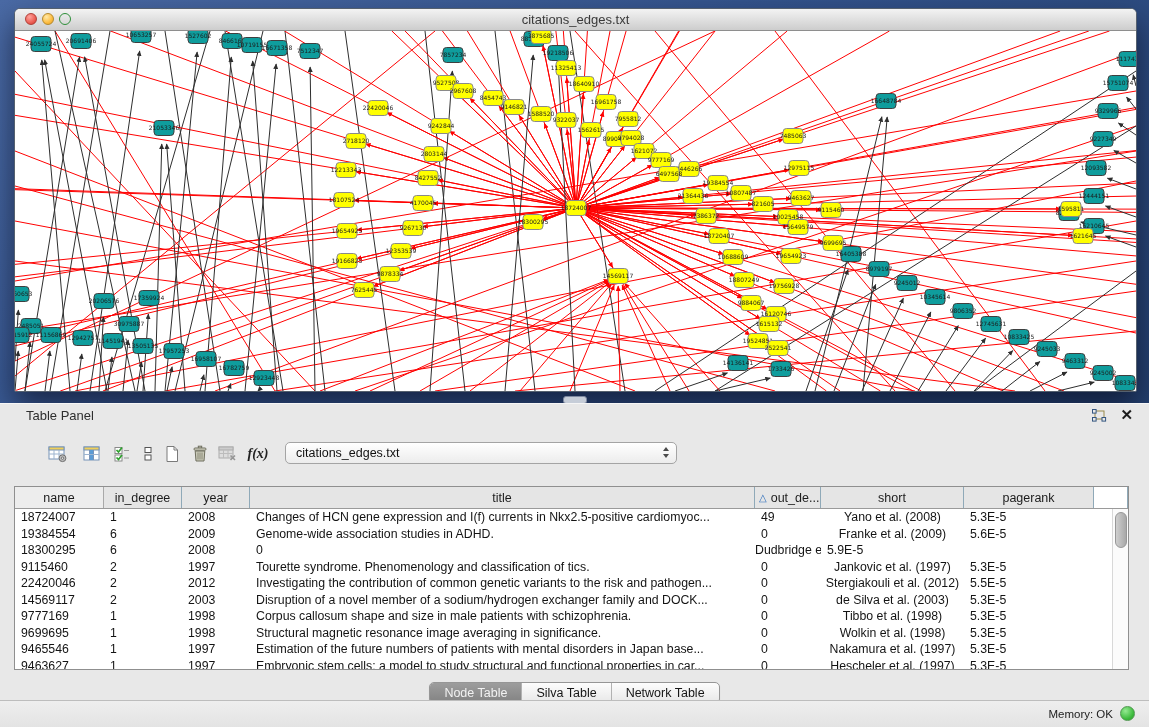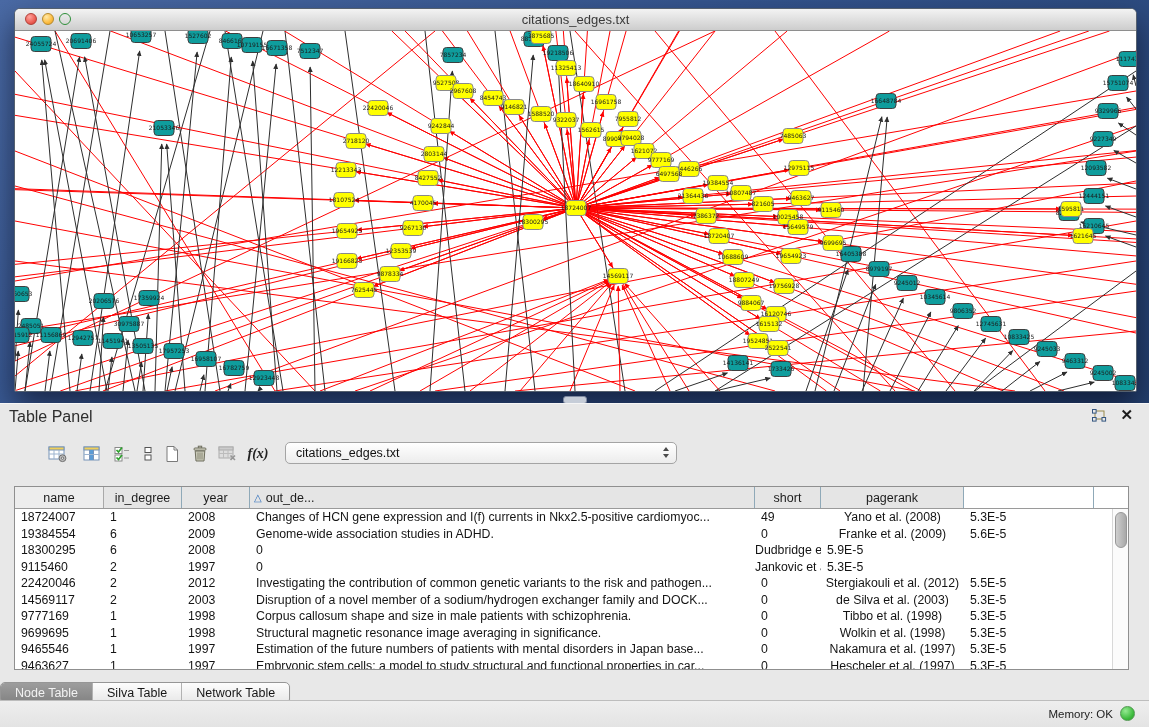--- a/index.html
+++ b/index.html
@@ -22,21 +22,21 @@
   .netview{position:absolute;left:0;top:22px;right:0;bottom:0;background:#fff;overflow:hidden;
            border-radius:0 0 2px 2px;}
   .netview svg{position:absolute;left:0;top:0;width:100%;height:100%;}
   .divider-handle{position:absolute;left:563px;top:396px;width:22px;height:6px;
                   background:#c6cdd8;border:1px solid #7d88a0;border-radius:3px;}
 
   
   .table-panel{position:absolute;left:0;top:403px;width:1149px;height:297px;
                background:#e8e8e8;border-top:1px solid #f6f6f6;}
   .panel-header{position:relative;height:24px;}
-  .panel-title{position:absolute;left:9px;top:4px;font-size:16px;color:#2e2e2e;}
+  .panel-title{position:absolute;left:26px;top:4px;font-size:13px;color:#2e2e2e;}
   .float-ic{position:absolute;right:42px;top:5px;width:16px;height:14px;}
   .close-ic{position:absolute;right:16px;top:2px;font-size:15px;font-weight:bold;color:#1c1c1c;cursor:default;}
   .toolbar{position:absolute;left:0;top:28px;right:0;height:44px;}
   .tb{position:absolute;top:8px;width:28px;height:28px;display:flex;align-items:center;justify-content:center;}
   .tb1{left:44px}.tb2{left:78px}.tb3{left:108px}.tb4{left:134px}
   .tb5{left:158px}.tb6{left:186px}.tb7{left:214px}.tb8{left:244px}
   .fx{font-family:"Liberation Serif",serif;font-style:italic;font-weight:bold;font-size:14px;color:#222;}
   .combo{position:absolute;left:285px;top:10px;width:392px;height:22px;box-sizing:border-box;
          background:linear-gradient(#ffffff,#ececec);border:1px solid #a4a4a4;border-radius:5px;
          font-size:12.5px;line-height:20px;padding-left:10px;color:#111;}
@@ -57,21 +57,21 @@
   .th .sort{color:#2f6fbb;font-size:10px;margin-right:4px;}
   .tr{height:16.5px;}
   .td{font-size:12.3px;line-height:16.5px;color:#141414;padding-left:6px;
       white-space:nowrap;overflow:hidden;box-sizing:border-box;}
   .td.c5{text-align:center;padding-left:0;}
   .vscroll{position:absolute;top:22px;right:0;width:15px;bottom:0;background:#fbfbfb;
            border-left:1px solid #d8d8d8;}
   .vthumb{position:absolute;top:3px;left:2px;width:10px;height:34px;border-radius:6px;
           background:linear-gradient(90deg,#cfcfcf,#a8a8a8);border:1px solid #979797;}
 
-  .tabsrow{position:absolute;left:0;right:0;top:278px;height:23px;}
+  .tabsrow{position:absolute;left:0;right:0;top:278px;height:23px;text-align:center;}
   .seg{display:inline-flex;border:1px solid #969696;border-radius:5px;overflow:hidden;
        background:linear-gradient(#fdfdfd,#e7e7e7);box-shadow:0 1px 1px rgba(0,0,0,.15);}
   .tab{padding:0 14px;font-size:12.5px;line-height:20px;color:#161616;border-left:1px solid #b2b2b2;}
   .tab:first-child{border-left:none;}
   .tab.selected{background:linear-gradient(#9d9d9d,#828282);color:#f2f2f2;}
 
   
   .status-bar{position:absolute;left:0;top:700px;width:1149px;height:33px;
               background:linear-gradient(#eeeeee,#e1e1e1);border-top:1px solid #bdbdbd;box-sizing:border-box;}
   .mem-label{position:absolute;right:36px;top:7px;font-size:11.5px;color:#222;}
@@ -631,20 +631,23 @@
       <div class="thead" id="thead">
           <div class="th first">
             <span>name</span>
           </div>
           <div class="th">
             <span>in_degree</span>
           </div>
           <div class="th">
             <span>year</span>
           </div>
+          <div class="th">
+            <span>title</span>
+          </div>
           <div class="th sorted">
             <span class="sort">△</span>
             <span>out_de...</span>
           </div>
           <div class="th">
             <span>short</span>
           </div>
           <div class="th">
             <span>pagerank</span>
           </div>
@@ -674,20 +677,21 @@
             <div class="td c1">6</div>
             <div class="td c2">2008</div>
             <div class="td c4">0</div>
             <div class="td c5">Dudbridge et al. (2008)</div>
             <div class="td c6">5.9E-5</div>
           </div>
           <div class="tr">
             <div class="td c0">9115460</div>
             <div class="td c1">2</div>
             <div class="td c2">1997</div>
+            <div class="td c3">Tourette syndrome. Phenomenology and classification of tics.</div>
             <div class="td c4">0</div>
             <div class="td c5">Jankovic et al. (1997)</div>
             <div class="td c6">5.3E-5</div>
           </div>
           <div class="tr">
             <div class="td c0">22420046</div>
             <div class="td c1">2</div>
             <div class="td c2">2012</div>
             <div class="td c3">Investigating the contribution of common genetic variants to the risk and pathogen...</div>
             <div class="td c4">0</div>

